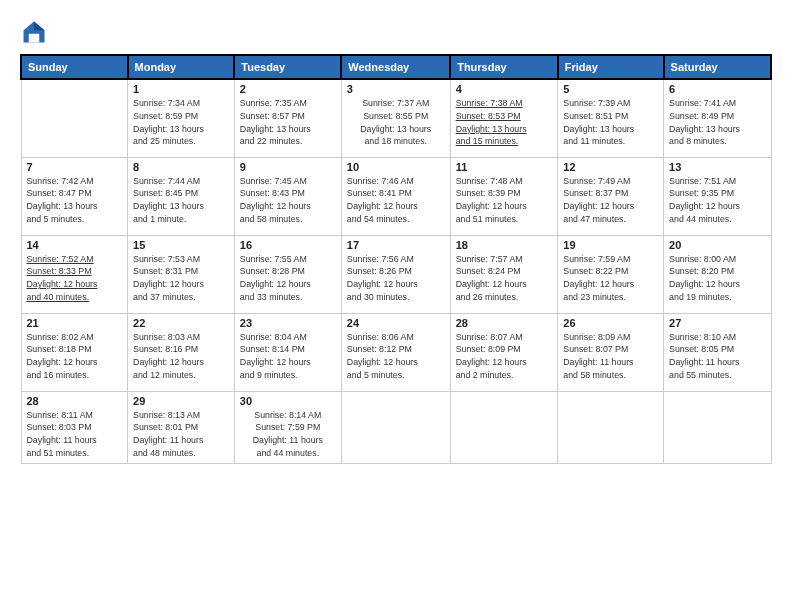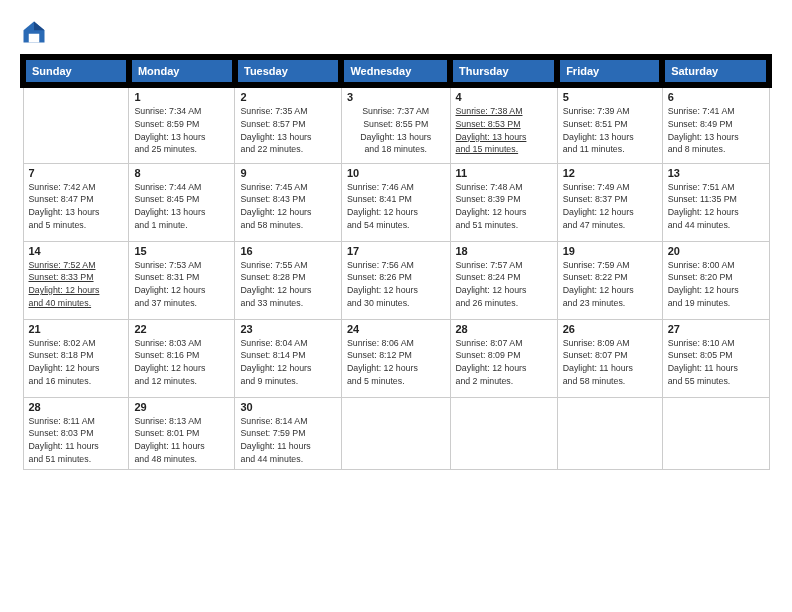--- a/index.html
+++ b/index.html
@@ -57,21 +57,21 @@
       border-collapse: collapse;
       font-size: 9.5px;
     }
     .calendar thead th {
       background: #2a6ab5;
       color: #fff;
       text-align: left;
       padding: 5px 6px;
       font-size: 11px;
       font-weight: bold;
-      border: 6px solid #000000;
+      border: 2px solid #000000;
     }
     .calendar tbody td {
       border: 1px solid #ccc;
       vertical-align: top;
       padding: 3px 5px;
       width: 113px;
       height: 78px;
       background: #fff;
     }
     .calendar tbody tr:last-child td {
@@ -211,21 +211,21 @@
           <td>
             <div class="day-number">12</div>
             <div class="day-info" style="white-space: pre-line;">Sunrise: 7:49 AM
 Sunset: 8:37 PM
 Daylight: 12 hours
 and 47 minutes.</div>
           </td>
           <td>
             <div class="day-number">13</div>
             <div class="day-info" style="white-space: pre-line;">Sunrise: 7:51 AM
-Sunset: 11:35 PM
+Sunset: 9:35 PM
 Daylight: 12 hours
 and 44 minutes.</div>
           </td>
         </tr>
         <tr>
           <td>
             <div class="day-number">14</div>
             <div class="day-info" style="white-space: pre-line; text-decoration: underline;">Sunrise: 7:52 AM
 Sunset: 8:33 PM
 Daylight: 12 hours
@@ -335,21 +335,21 @@
           </td>
           <td>
             <div class="day-number">29</div>
             <div class="day-info" style="white-space: pre-line;">Sunrise: 8:13 AM
 Sunset: 8:01 PM
 Daylight: 11 hours
 and 48 minutes.</div>
           </td>
           <td>
             <div class="day-number">30</div>
-            <div class="day-info" style="white-space: pre-line;">Sunrise: 8:14 AM
+            <div class="day-info" style="white-space: pre-line; text-align: center;">Sunrise: 8:14 AM
 Sunset: 7:59 PM
 Daylight: 11 hours
 and 44 minutes.</div>
           </td>
           <td class="empty-cell"></td>
           <td class="empty-cell"></td>
           <td class="empty-cell"></td>
           <td class="empty-cell"></td>
         </tr>
       </tbody>

